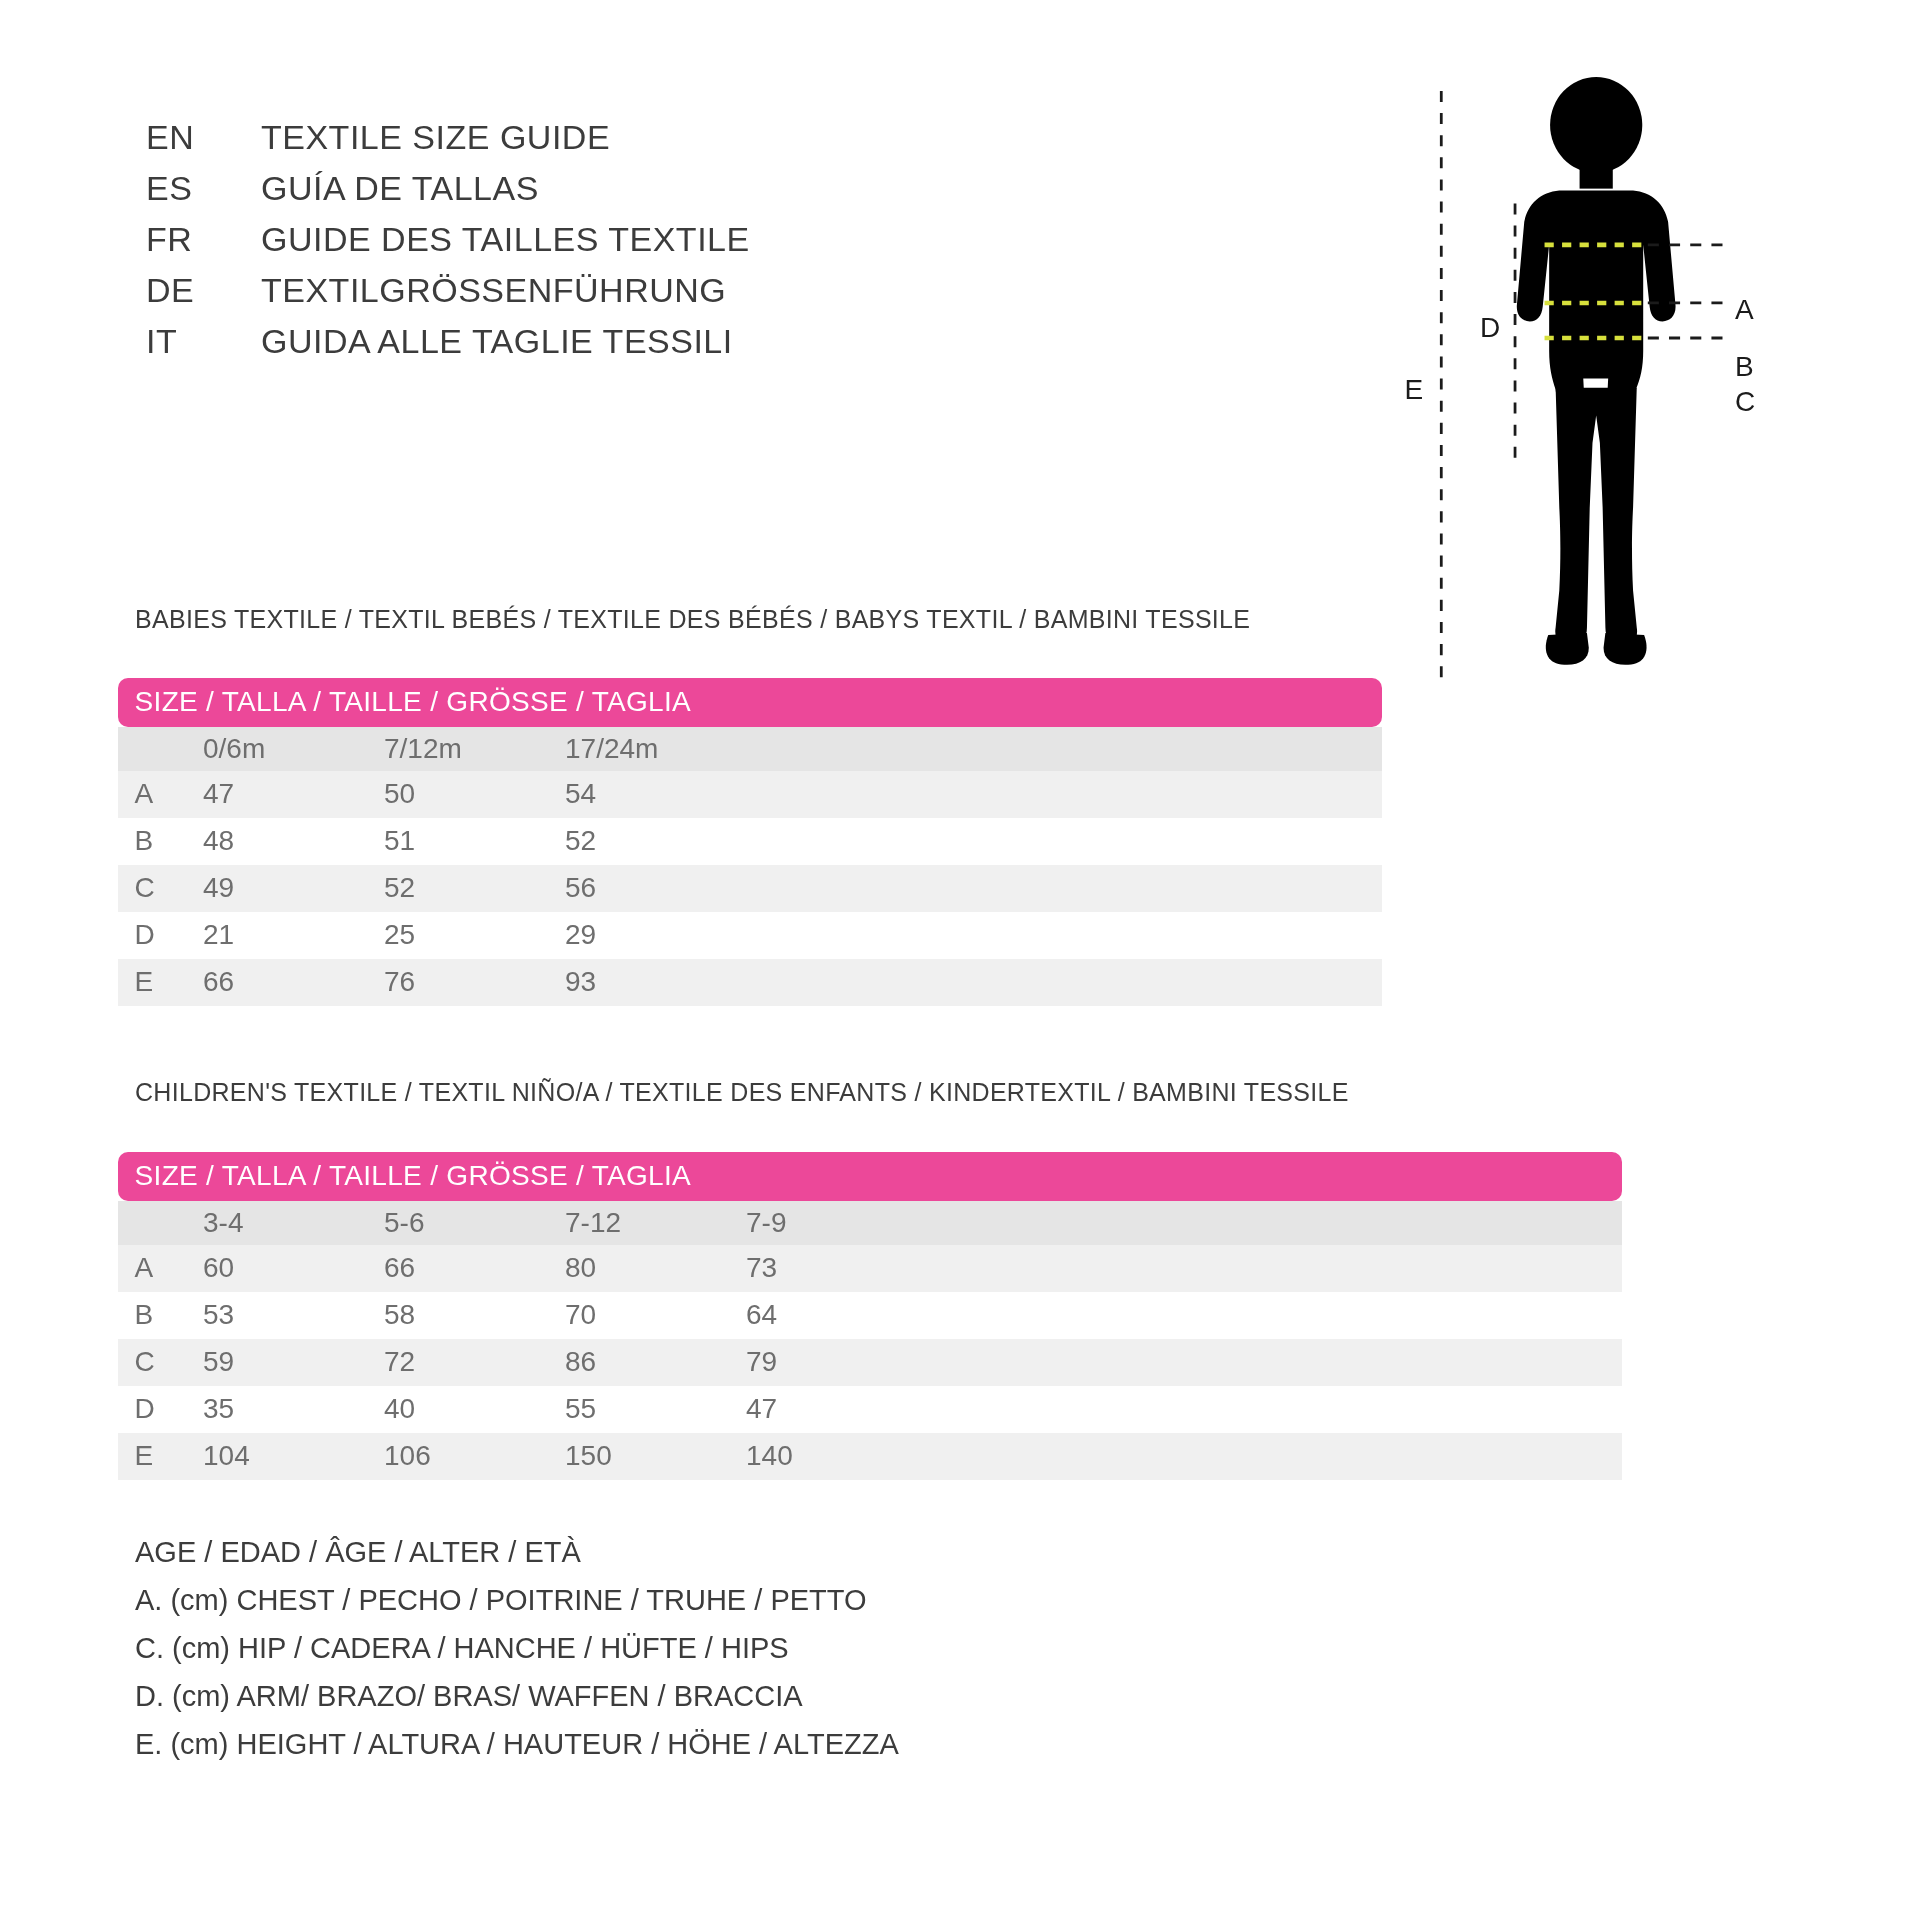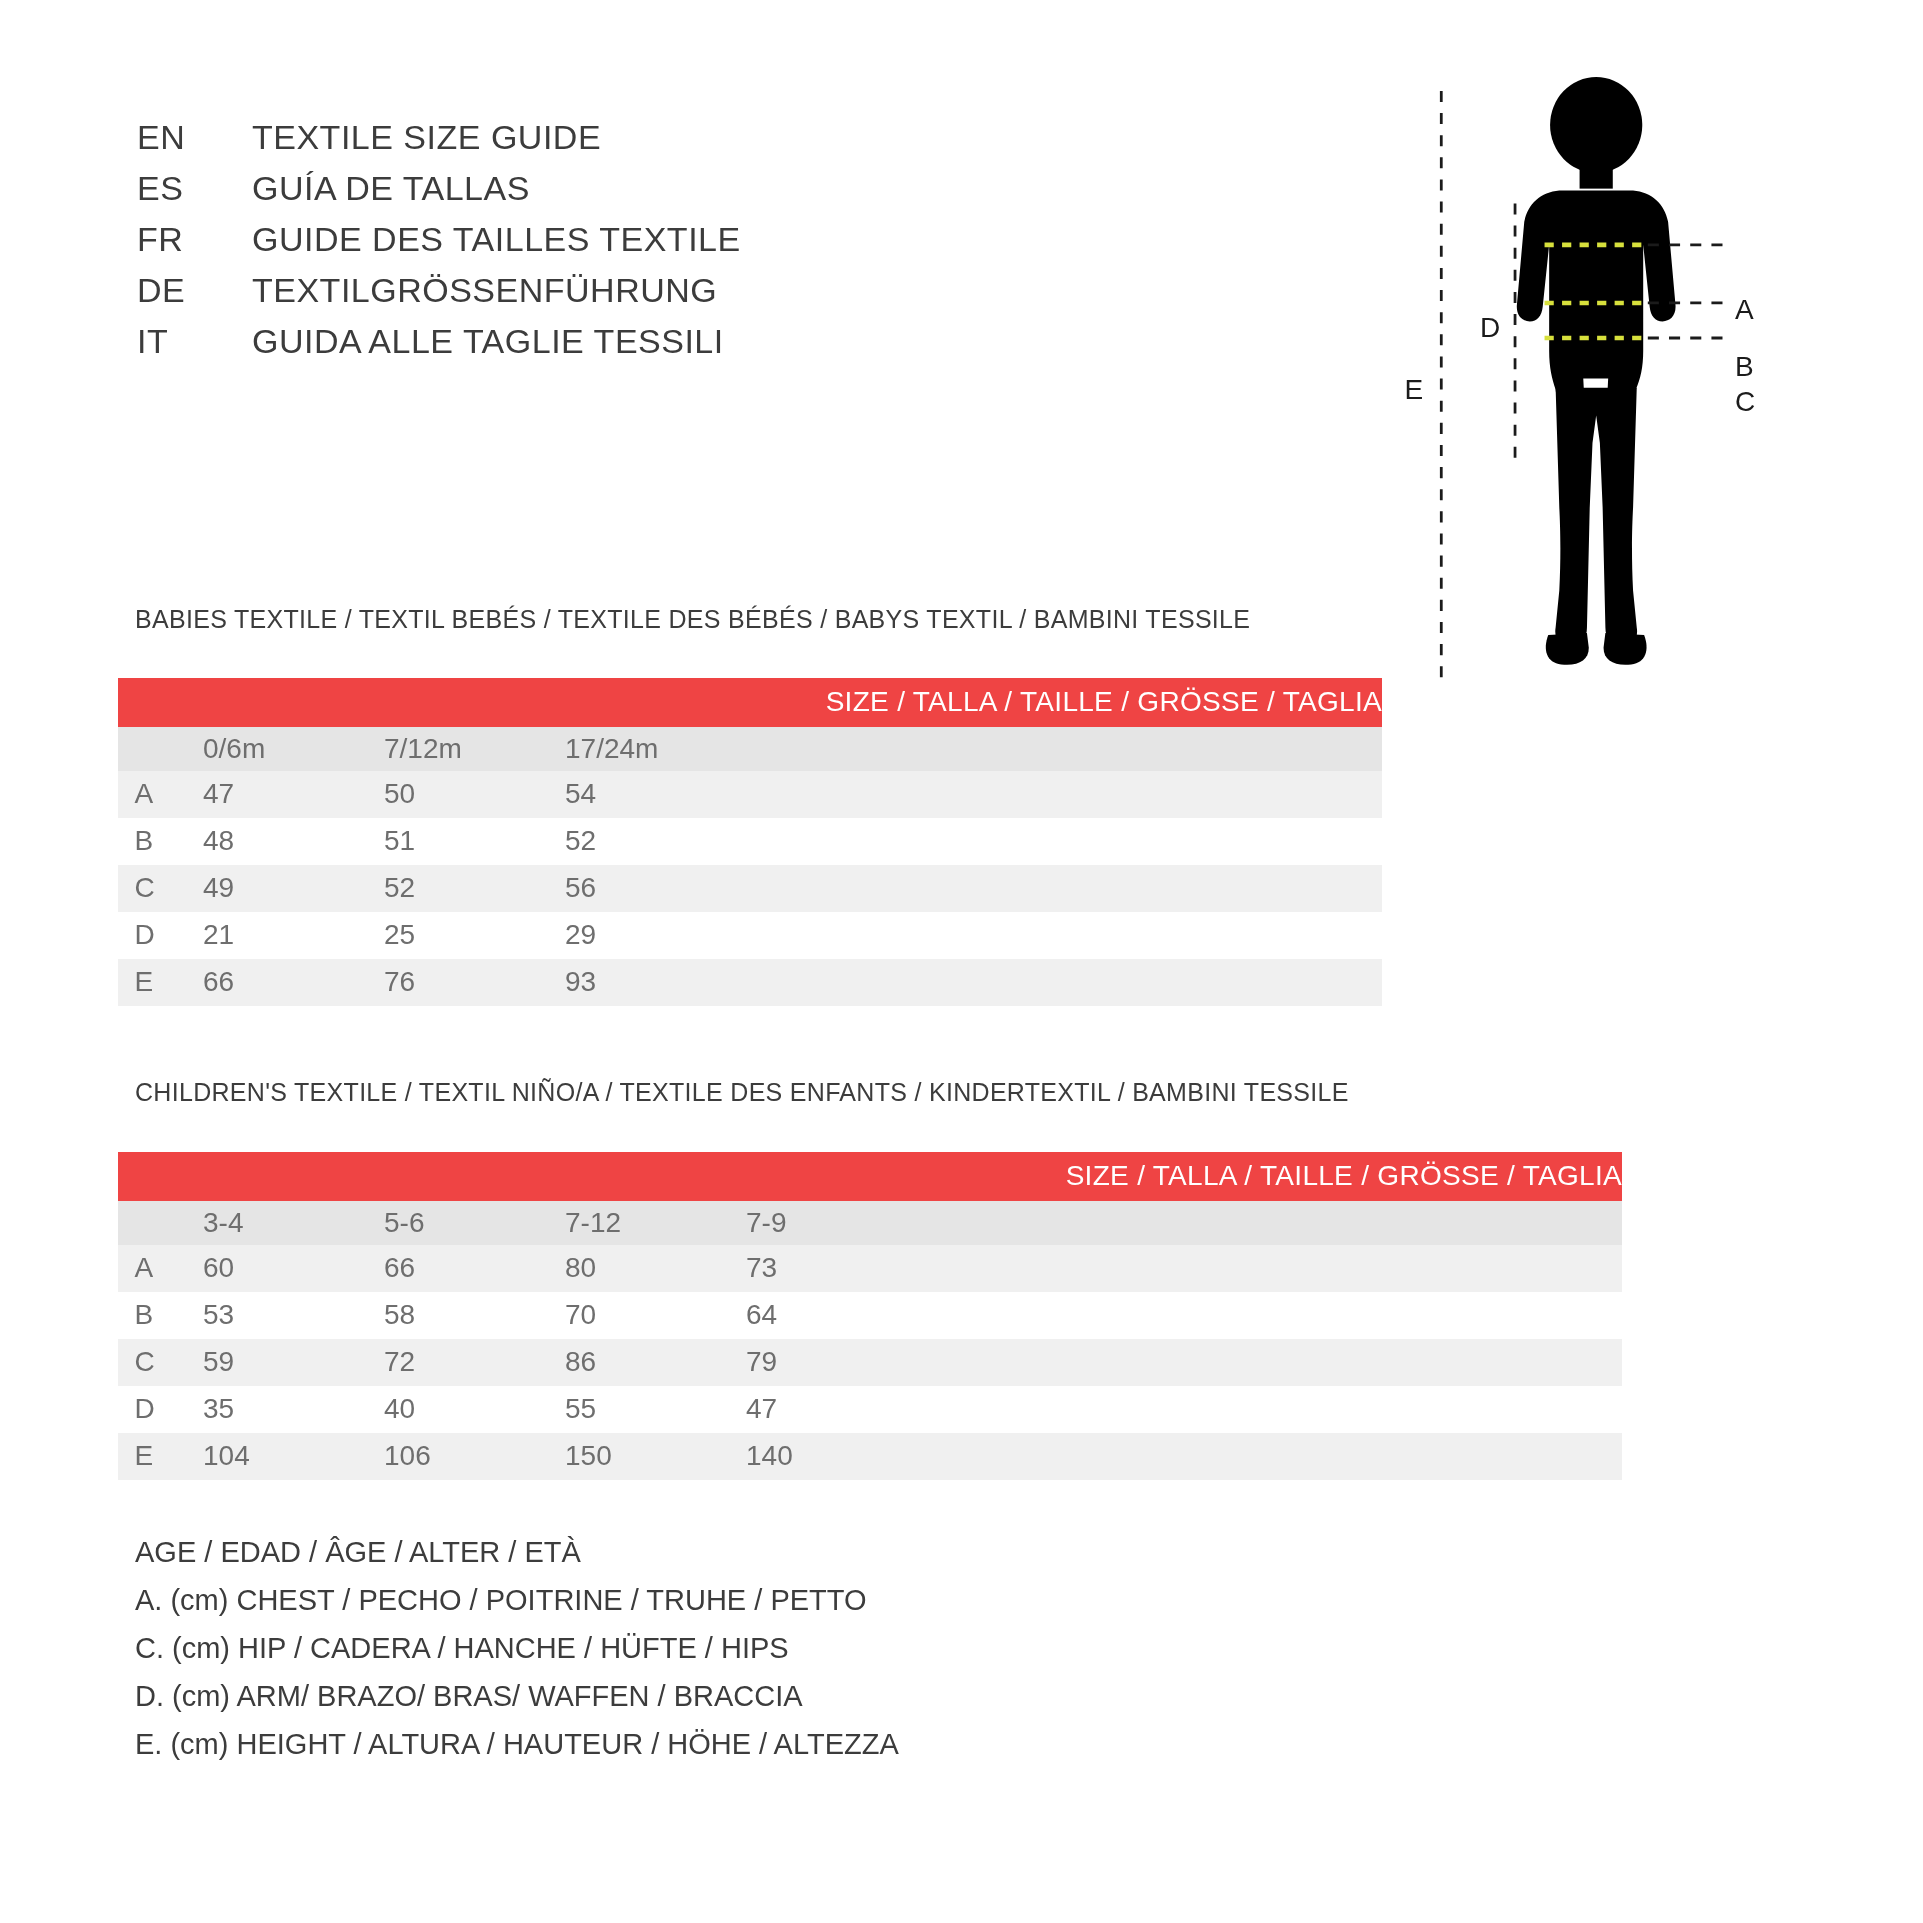--- a/index.html
+++ b/index.html
@@ -10,21 +10,21 @@
     background: #ffffff;
     font-family: "Liberation Sans", sans-serif;
     color: #3e3e3e;
     overflow: hidden;
   }
   .page { position: relative; width: 1923px; height: 1923px; }
 
   
   .title-block {
     position: absolute;
-    left: 137px;
+    left: 146px;
     top: 118px;
     width: 831px;
   }
   .title-row {
     display: flex;
     align-items: baseline;
     height: 51px;
   }
   .title-lang {
     width: 115px;
@@ -64,27 +64,28 @@
     position: absolute;
     border-collapse: collapse;
     font-size: 28px;
     color: #6e6e6e;
     table-layout: fixed;
   }
   #babies-table { left: 118px; top: 678px; width: 1264px; }
   #children-table { left: 118px; top: 1152px; width: 1504px; }
 
   table.size-table th.header-cell {
-    background: #ef4444;
+    background: #ec4899;
     color: #ffffff;
-    text-align: right;
+    text-align: left;
     font-weight: normal;
     padding: 8.3px 0 8.3px 16.6px;
     font-size: 28px;
     letter-spacing: 0.3px;
+    border-radius: 10px;
   }
   table.size-table td {
     height: 47px;
     padding: 0;
     vertical-align: middle;
   }
   table.size-table tr.zebra td { background: #f0f0f0; }
   table.size-table tr.plain td { background: #ffffff; }
   table.size-table td.rowlabel {
     padding-left: 16.6px;

